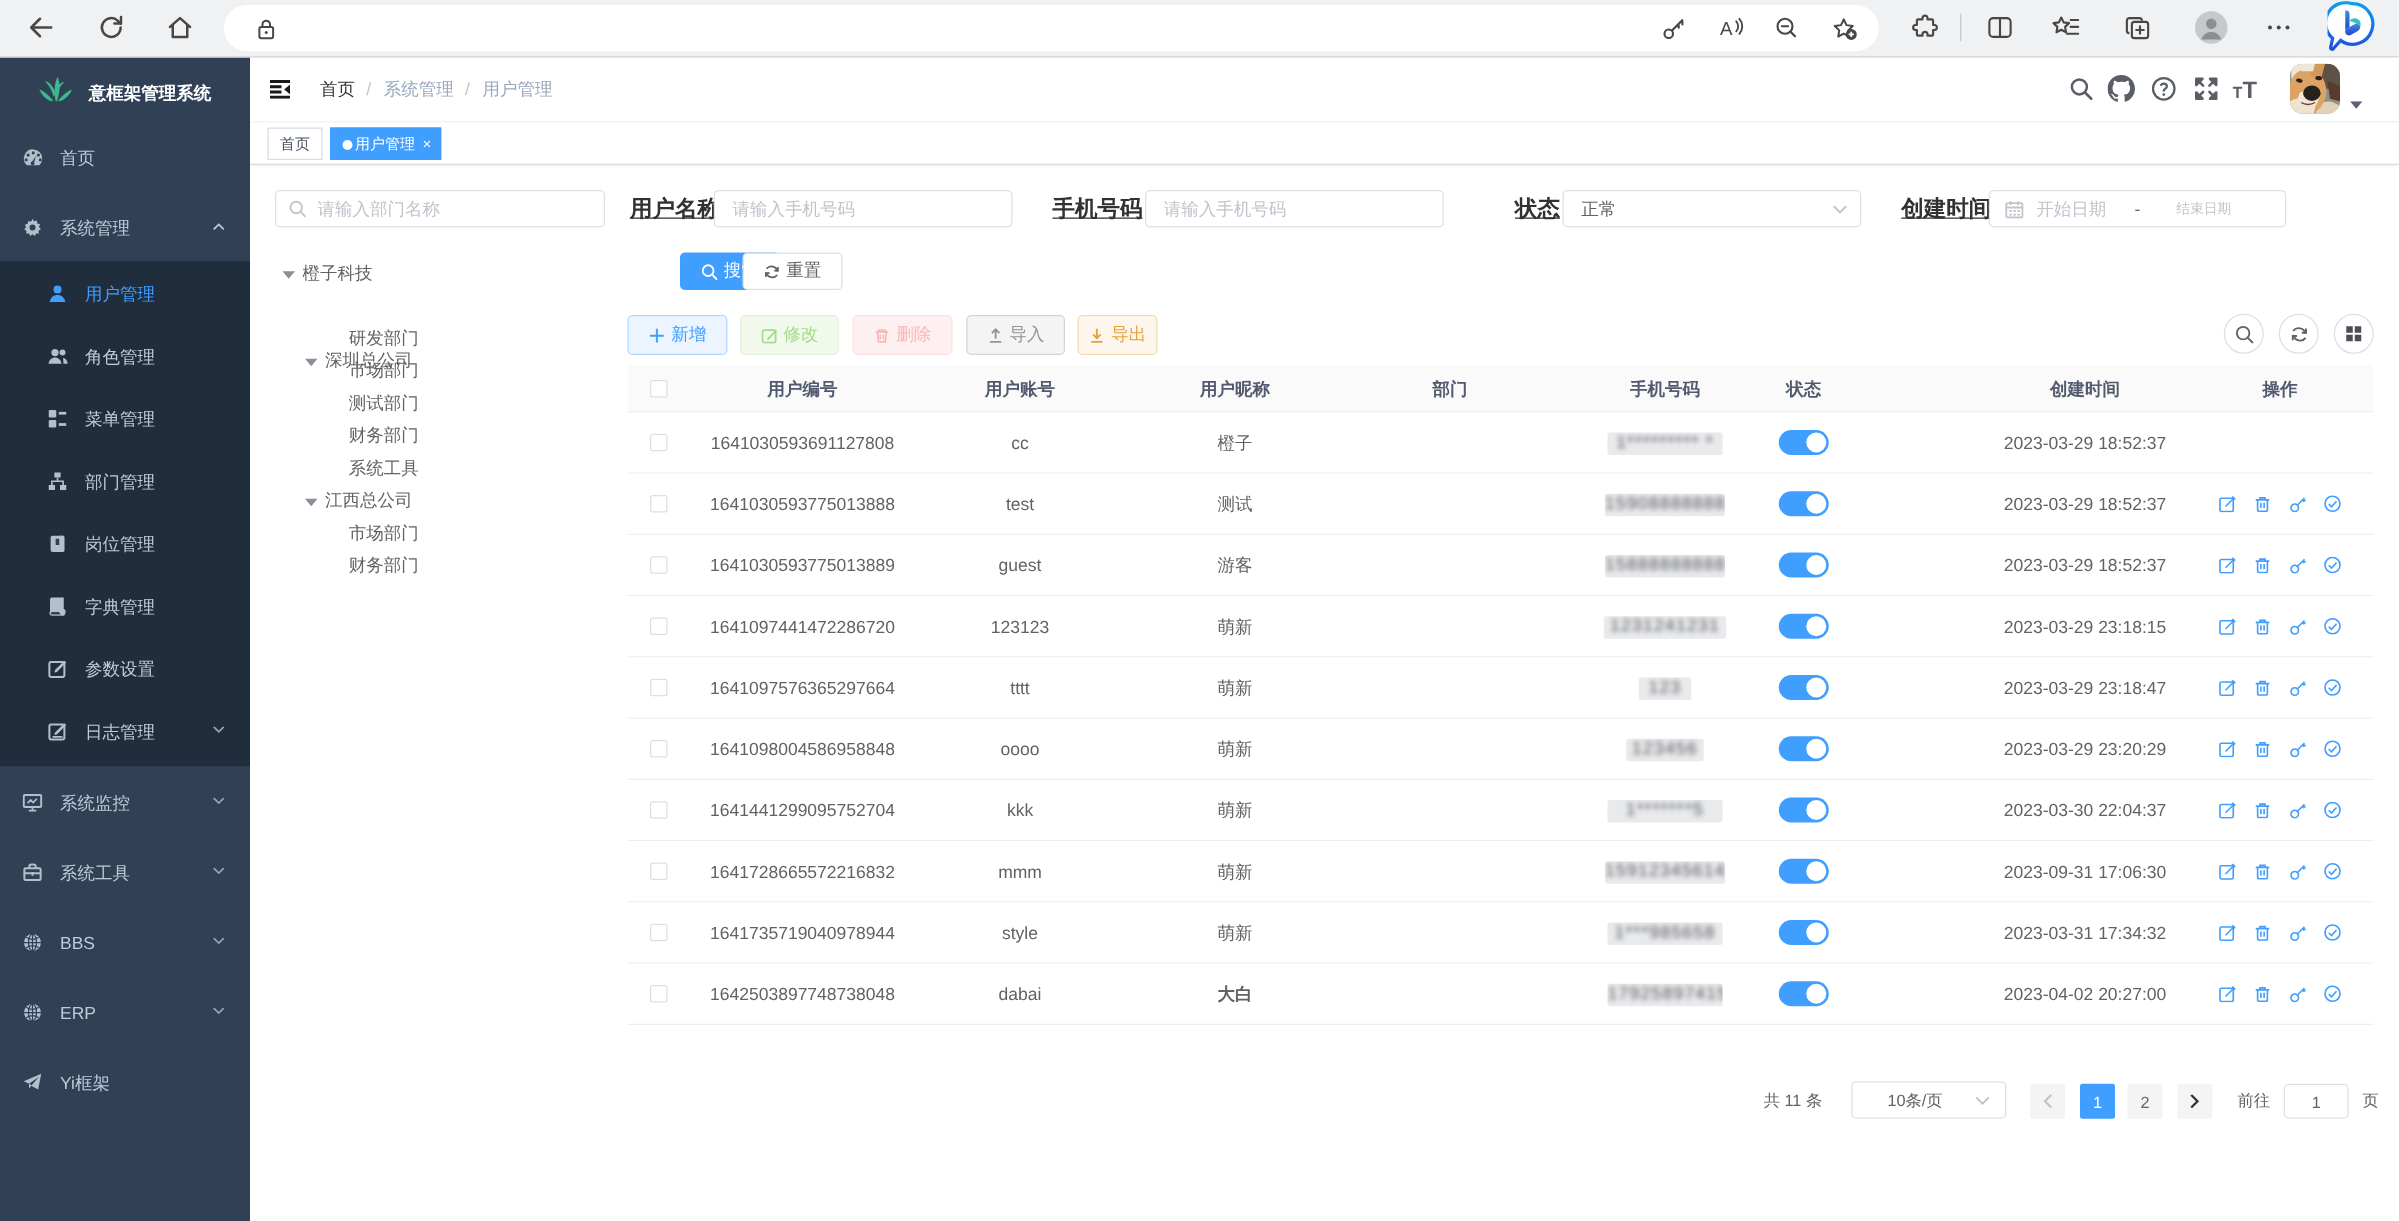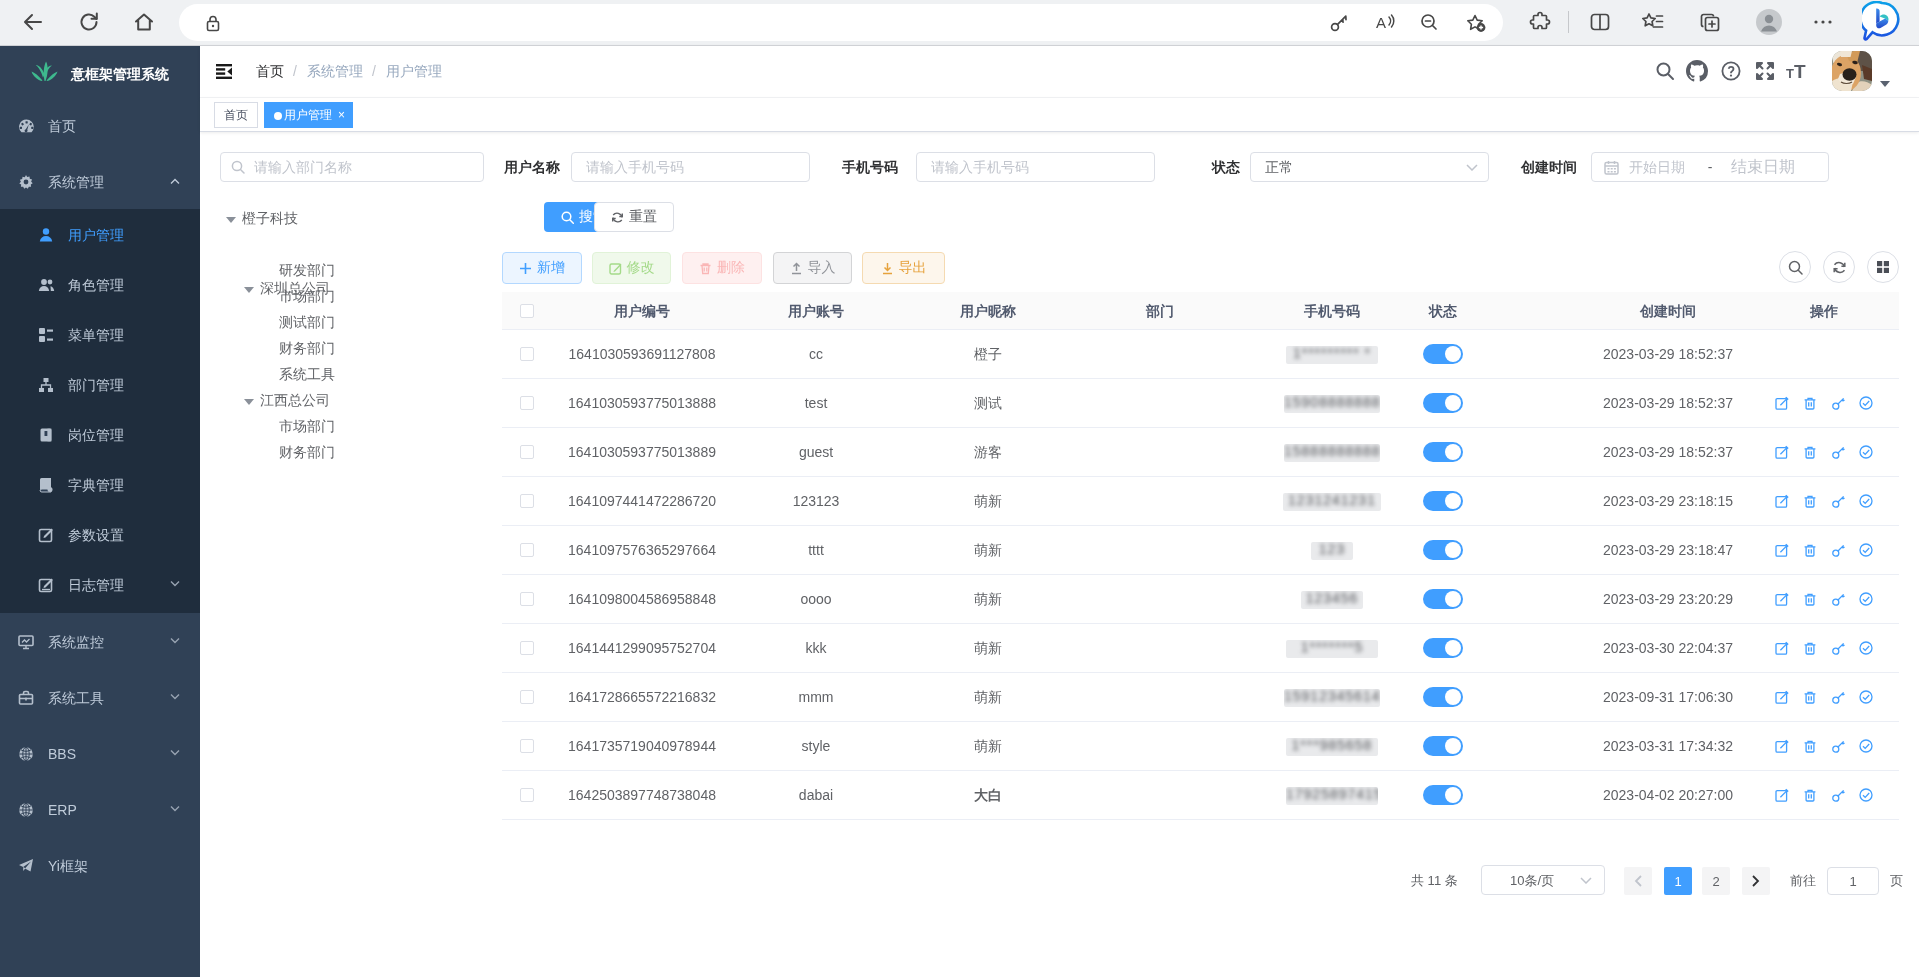--- a/index.html
+++ b/index.html
@@ -29,21 +29,21 @@
  border-bottom:1px solid #d8dce5;box-shadow:0 1px 3px 0 rgba(0,0,0,.08);}
 .tag{position:absolute;top:102px;height:26px;line-height:25px;font-size:12px;padding:0 9px;
  border:1px solid #d8dce5;color:#495060;background:#fff;}
 .tag.on{background:#409eff;border-color:#409eff;color:#fff;padding-left:19px;padding-right:7px;}
 .tag.on i{position:absolute;left:9px;top:9px;width:8px;height:8px;border-radius:50%;background:#fff;}
 .tag.on em{font-style:normal;margin-left:6px;font-size:12px;}
 
 .inp{position:absolute;height:30px;border:1px solid #dcdfe6;border-radius:4px;background:#fff;
  font-size:14px;color:#c0c4cc;}
 .inp .ph{position:absolute;top:0;line-height:28px;white-space:nowrap;}
-.lbl{position:absolute;height:30px;line-height:30px;font-size:14px;font-weight:700;color:#303133;}
+.lbl{position:absolute;height:30px;line-height:30px;font-size:18px;font-weight:700;color:#303133;text-decoration:underline;}
 .btn{position:absolute;height:30px;border-radius:4px;font-size:14px;display:flex;
  align-items:center;justify-content:center;gap:5px;white-space:nowrap;}
 .cirbtn{position:absolute;width:32px;height:32px;border:1px solid #dcdfe6;border-radius:50%;
  display:flex;align-items:center;justify-content:center;background:#fff;}
 
 .tnode{position:absolute;height:26px;line-height:26px;font-size:14px;color:#606266;white-space:nowrap;}
 .caret{display:inline-block;width:0;height:0;border:5px solid transparent;border-top:6px solid #8a9099;
  vertical-align:middle;margin-right:6px;position:relative;top:3px;}
 
 #thead{position:absolute;left:502px;top:292px;width:1397px;height:38px;background:#fafafa;
@@ -437,21 +437,21 @@
       <rect x="3.5" y="8" width="2" height="1.5"></rect>
       <rect x="6.7" y="8" width="2" height="1.5"></rect>
       <rect x="9.9" y="8" width="2" height="1.5"></rect>
       <rect x="3.5" y="11" width="2" height="1.5"></rect>
       <rect x="6.7" y="11" width="2" height="1.5"></rect>
       <rect x="9.9" y="11" width="2" height="1.5"></rect>
     </g>
   </svg>
 <div class="abs" style="left:1620px;top:152px;width:74px;height:30px;line-height:30px;text-align:center;font-size:14px;color:#c0c4cc;">开始日期</div>
 <div class="abs" style="left:1700px;top:152px;width:20px;height:30px;line-height:30px;text-align:center;font-size:14px;color:#606266;">-</div>
-<div class="abs" style="left:1723px;top:152px;width:80px;height:30px;line-height:30px;text-align:center;font-size:16px;color:#c0c4cc;">结束日期</div>
+<div class="abs" style="left:1723px;top:152px;width:80px;height:30px;line-height:30px;text-align:center;font-size:11px;color:#c0c4cc;">结束日期</div>
 <div class="btn" style="left:502px;top:202px;width:80px;background:#409eff;color:#fff;margin-left:42px;">
     <svg class="abs" style="position:static;" width="13" height="13" viewBox="0 0 13 13">
       <circle cx="5.5" cy="5.5" r="4.3" fill="none" stroke="#fff" stroke-width="1.5"></circle>
       <path d="M8.8 8.8 12.3 12.3" stroke="#fff" stroke-width="1.5" stroke-linecap="round"></path>
     </svg>
     <span>搜索</span>
   </div>
 <div class="btn" style="left:594px;top:202px;width:80px;background:#fff;border:1px solid #dcdfe6;color:#606266;">
     <svg class="abs" style="position:static;" width="13" height="13" viewBox="0 0 13 13">
       <path d="M2.2 4A5 5 0 0 1 11 6.3M10.8 9a5 5 0 0 1-8.8-2.3" fill="none" stroke="#606266" stroke-width="1.4"></path>
@@ -490,21 +490,21 @@
     </svg>
     <span>删除</span>
   </div>
 <div class="btn" style="left:773px;top:252px;width:79px;height:32px;background:#f4f4f5;border:1px solid #d3d4d6;color:#909399;">
     <svg class="abs" style="position:static;" width="13" height="13" viewBox="0 0 13 13">
       <path d="M6.5 9V2M3.5 4.5 6.5 1.5l3 3" fill="none" stroke="#909399" stroke-width="1.5"></path>
       <path d="M2 11.5h9" stroke="#909399" stroke-width="1.5"></path>
     </svg>
     <span>导入</span>
   </div>
-<div class="btn" style="left:862px;top:252px;width:83px;height:32px;background:#fdf6ec;border:1px solid #f5dab1;color:#e6a23c;text-align:center;">
+<div class="btn" style="left:862px;top:252px;width:64px;height:32px;background:#fdf6ec;border:1px solid #f5dab1;color:#e6a23c;text-align:center;">
     <svg class="abs" style="position:static;" width="13" height="13" viewBox="0 0 13 13">
       <path d="M6.5 1v7M3.5 5.5l3 3 3-3" fill="none" stroke="#e6a23c" stroke-width="1.5"></path>
       <path d="M2 11.5h9" stroke="#e6a23c" stroke-width="1.5"></path>
     </svg>
     <span>导出</span>
   </div>
 <div class="cirbtn" style="left:1779px;top:251px;">
     <svg class="abs" style="position:static;" width="15" height="15" viewBox="0 0 15 15">
       <circle cx="6.5" cy="6.5" r="5" fill="none" stroke="#606266" stroke-width="1.5"></circle>
       <path d="M10.3 10.3 14 14" stroke="#606266" stroke-width="1.5" stroke-linecap="round"></path>

